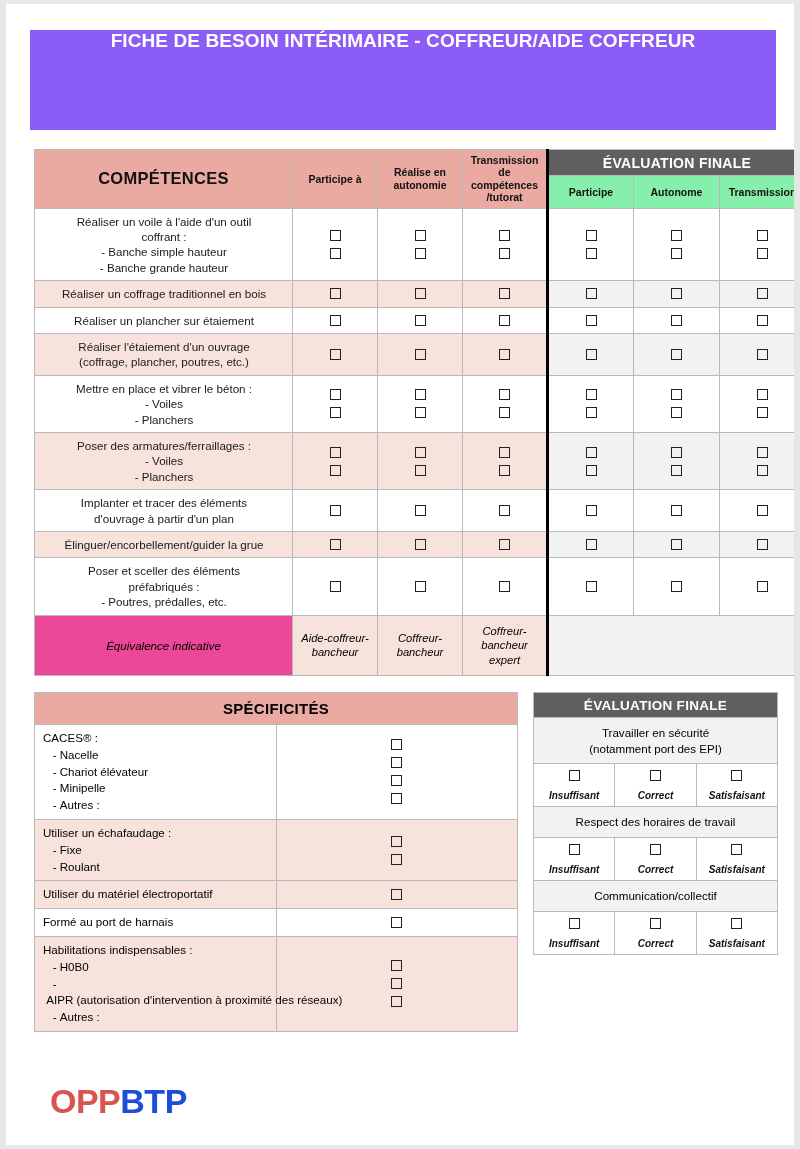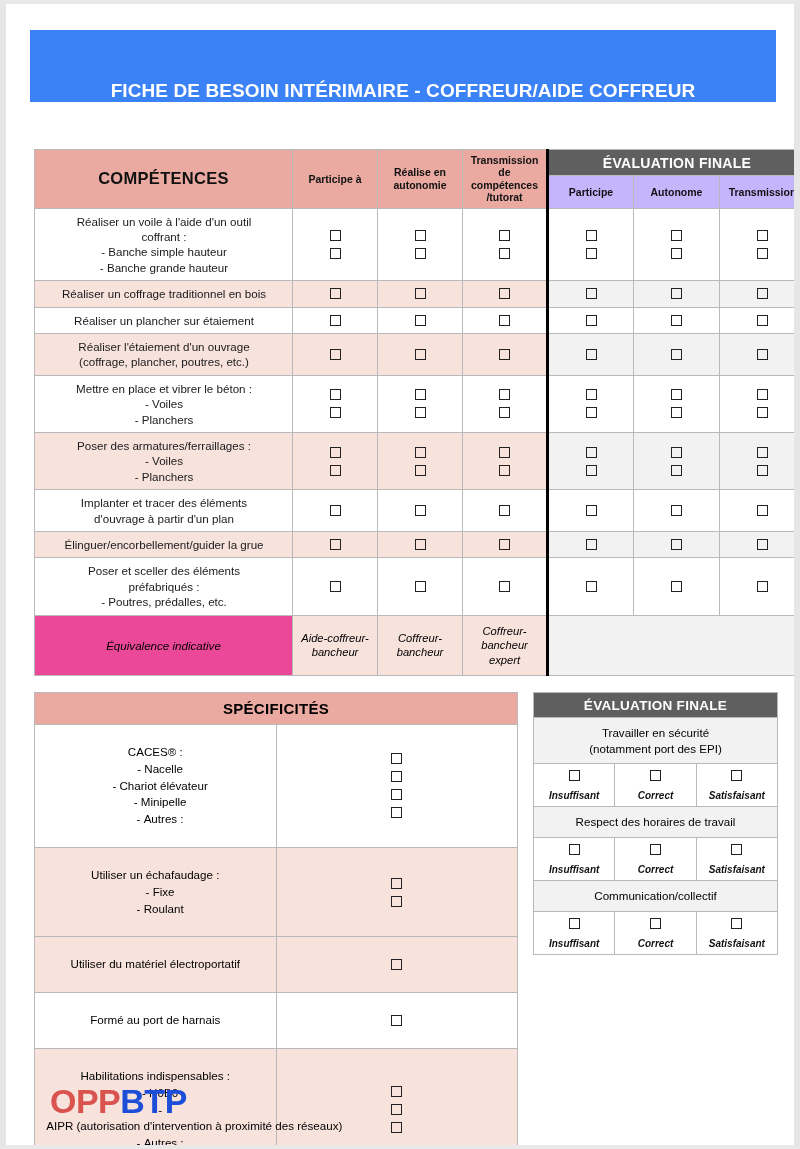--- a/index.html
+++ b/index.html
@@ -18,23 +18,23 @@
     border-left: 6px solid #e6e6e6;
     border-right: 6px solid #e6e6e6;
     border-top: 4px solid #e9e9e9;
     border-bottom: 4px solid #e9e9e9;
   }
 
   
   .banner {
     position: absolute;
     left: 24px; top: 26px;
-    width: 746px; height: 72px;
-    background: #3b82f6;
-    display: flex; align-items: flex-end; justify-content: center;
+    width: 746px; height: 100px;
+    background: #8b5cf6;
+    display: flex; align-items: flex-start; justify-content: center;
   }
   .banner-text {
     color: #ffffff;
     font-size: 19px;
     font-weight: bold;
     letter-spacing: 0.1px;
     text-align: center;
   }
 
   
@@ -67,21 +67,21 @@
   .hdr-dark {
     background: #5f5f5f;
     color: #fff;
     font-weight: bold;
     font-size: 14px;
     text-align: center;
     letter-spacing: .3px;
     height: 26px;
   }
   .hdr-eval-sub {
-    background: #c4b5fd;
+    background: #86efac;
     color: #111;
     font-weight: bold;
     font-size: 10.5px;
     text-align: center;
     padding: 6px 2px;
   }
 
   .sep-left { border-left: 3px solid #000 !important; }
 
   .skill-cell {
@@ -139,22 +139,22 @@
     background: #eaaaa2;
     font-weight: bold;
     font-size: 15px;
     text-align: center;
     height: 32px;
     letter-spacing: .3px;
   }
   .spec-text {
     font-size: 11.6px;
     line-height: 1.45;
-    padding: 19px 8px;
-    text-align: center;
+    padding: 5px 8px;
+    text-align: left;
     margin-left: 36px;
   }
   .spec-chk { width: 84px; text-align: center; padding: 5px 0; }
   .spec-pink td { background: #f7e2dc; }
   .spec-whitebg td { background: #ffffff; }
 
   
   .ev-wrap {
     position: absolute;
     left: 527px; top: 688px;

